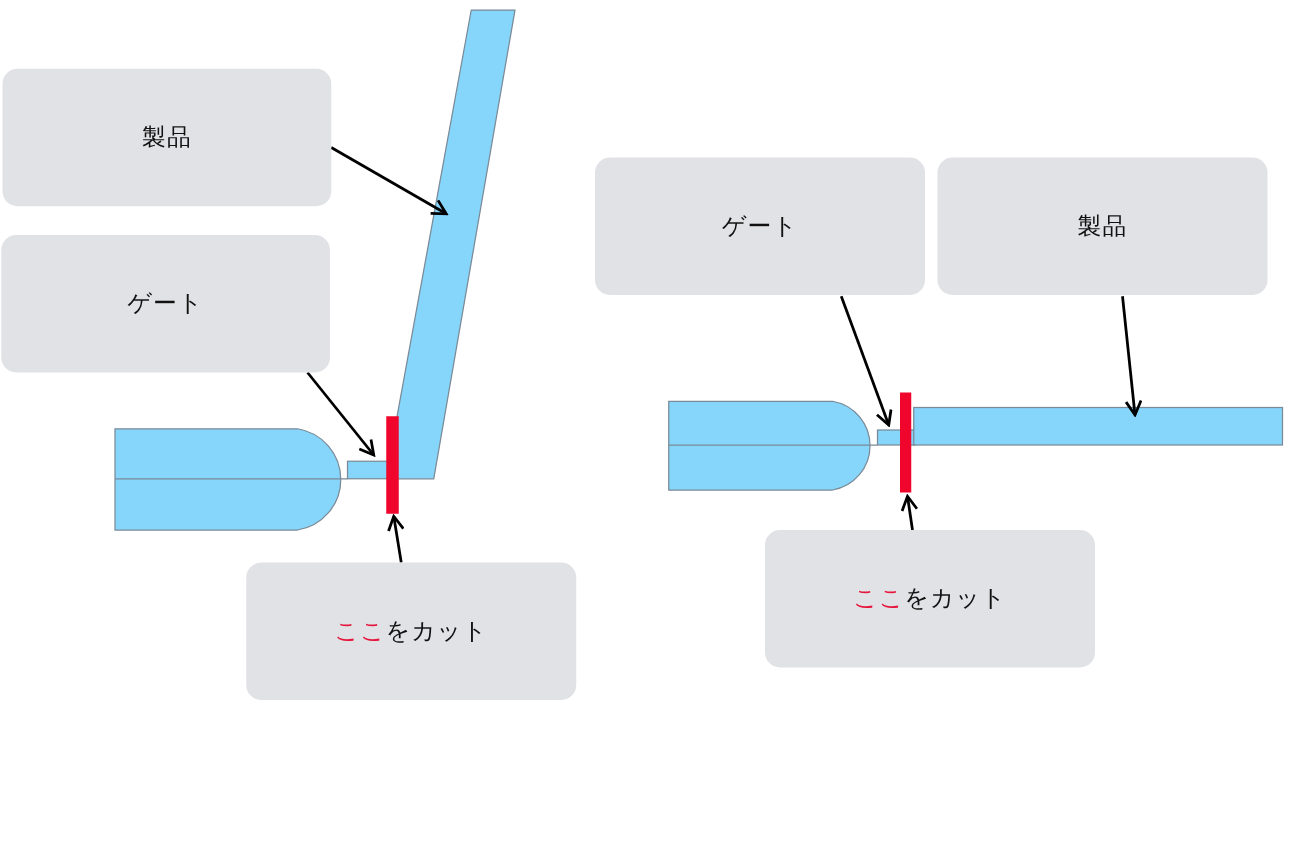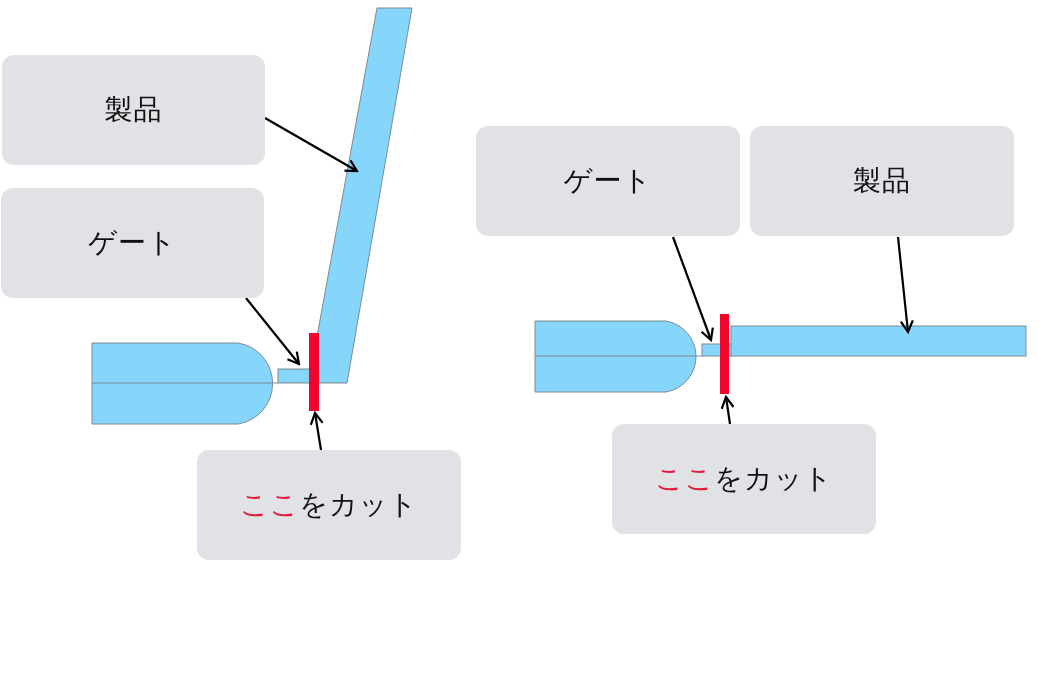--- a/index.html
+++ b/index.html
@@ -2,21 +2,21 @@
 <html><head>
   <meta charset="utf-8">
   <style>
     html, body { margin: 0; padding: 0; background: #ffffff; }
     body { width: 1039px; height: 680px; position: relative; overflow: hidden;
            font-family: "DejaVu Sans", "Liberation Sans", sans-serif; }
     svg.diagram { position: absolute; left: 0; top: 0; }
     .label-box {
       position: absolute; background: #e1e2e6; border-radius: 12px;
       display: flex; align-items: center; justify-content: center;
-      font-size: 28px; color: #111111; letter-spacing: 1px;
+      font-size: 19px; color: #111111; letter-spacing: 1px;
     }
     .hl { color: #e6173c; }
   </style>
 </head>
 <body>
 
 <svg class="diagram" width="1039" height="680" viewBox="0 0 1039 680" xmlns="http://www.w3.org/2000/svg">
   <defs>
     <marker id="arrowhead" markerWidth="14" markerHeight="14" refX="12" refY="7" orient="auto" markerUnits="userSpaceOnUse">
       <path d="M1,1 L12,7 L1,13" fill="none" stroke="#000" stroke-width="2.2"></path>

